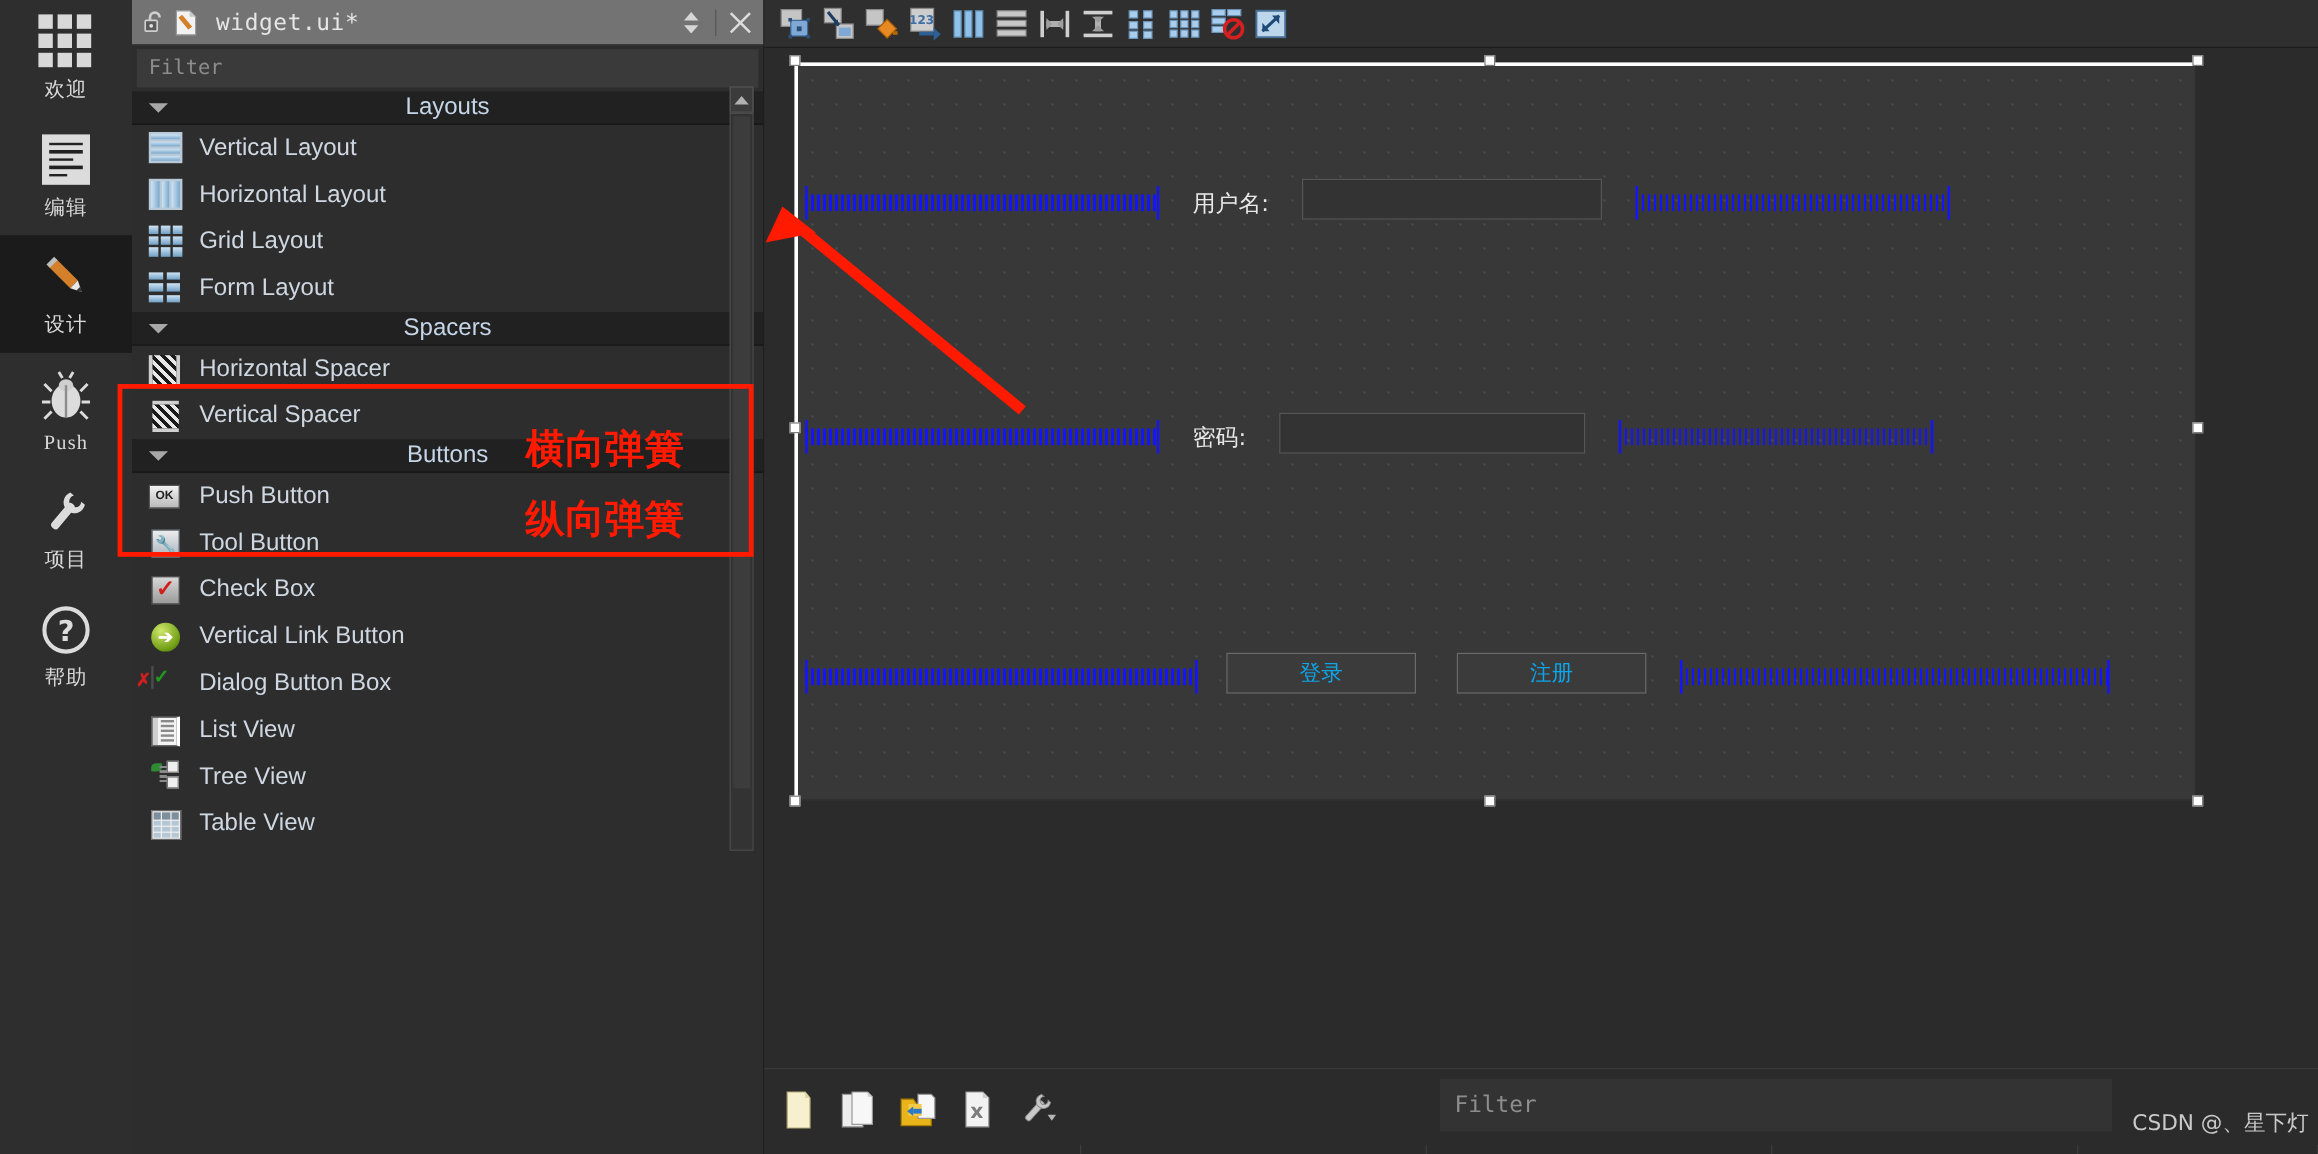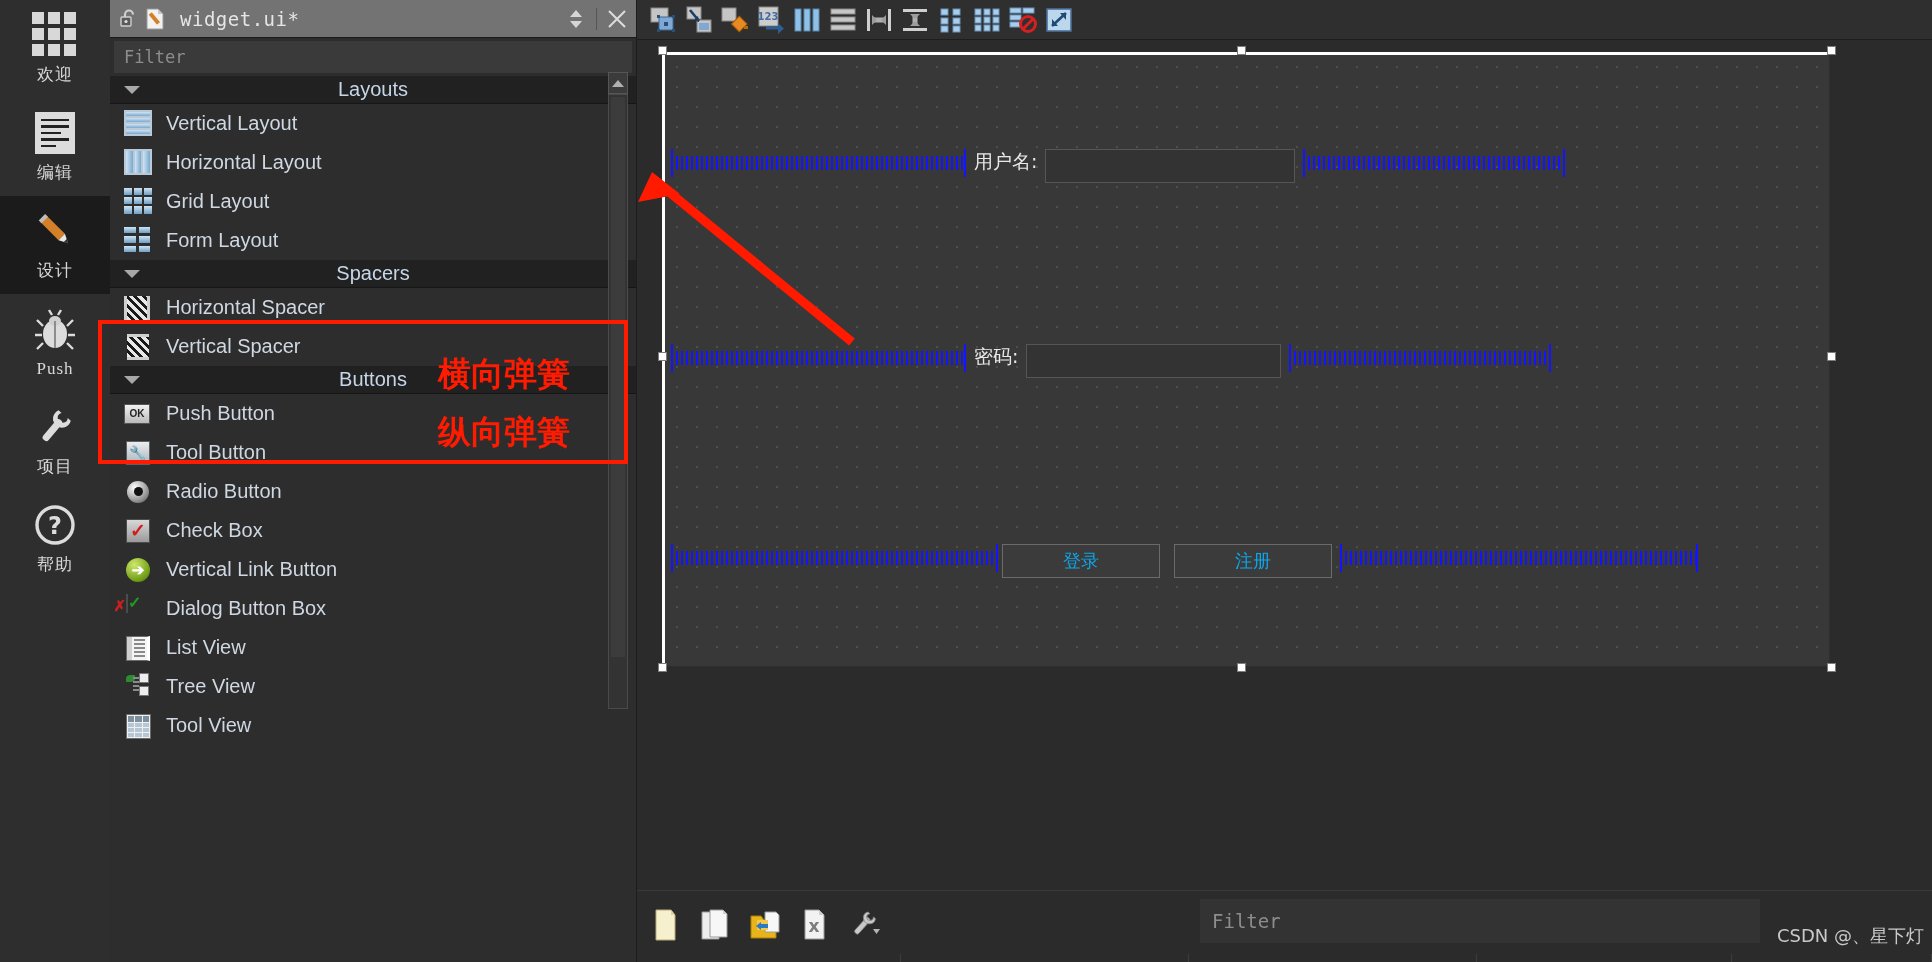--- a/index.html
+++ b/index.html
@@ -176,21 +176,21 @@
     background-size: 20px 20px;
     background-position: 4px 4px;
     border: 1px solid #2f2f2f;
   }
   
   .handle { position:absolute; width:9px;height:9px;background:#fff;border:1px solid #7d7d7d;z-index:40;}
   
   #sel-top { position:absolute; left:25px; top:12px; width:1168px; height:3px; background:#fff; z-index:35;}
   #sel-left { position:absolute; left:25px; top:12px; width:3px; height:615px; background:#fff; z-index:35;}
 
-  .form-row { position:absolute; left:0; width:100%; display:flex; align-items:flex-start; }
+  .form-row { position:absolute; left:0; width:100%; display:flex; align-items:flex-end;gap:20px; }
 
   .spacer {
     position:relative; height: 28px;
     display:flex; align-items:center;
   }
   .spacer .bar {
     position:absolute; left:0; right:0; top:50%; transform:translateY(-50%);
     height: 14px;
     background: repeating-linear-gradient(90deg, #1414ff 0 2px, transparent 2px 5px);
   }
@@ -459,28 +459,20 @@
       <span class="lbl">Push Button</span>
     </div>
 
     <div class="wb-row">
       <span class="wb-ic">
         <span class="ic-tool">🔧</span>
       </span>
       <span class="lbl">Tool Button</span>
     </div>
 
-    <div class="wb-row">
-      <span class="wb-ic">
-        <span class="ic-radio">
-            <i></i>
-          </span>
-      </span>
-      <span class="lbl">Radio Button</span>
-    </div>
 
     <div class="wb-row">
       <span class="wb-ic">
         <span class="ic-check">✓</span>
       </span>
       <span class="lbl">Check Box</span>
     </div>
 
     <div class="wb-row">
       <span class="wb-ic">
@@ -527,21 +519,21 @@
             <i></i>
             <i></i>
             <i></i>
             <i></i>
             <i></i>
             <i></i>
             <i></i>
             <i></i>
           </span>
       </span>
-      <span class="lbl">Tool View</span>
+      <span class="lbl">Table View</span>
     </div>
   </div>
 
   <div id="wb-scroll-up">
     <span class="ar"></span>
   </div>
   <div id="wb-scroll">
     <div id="wb-thumb"></div>
   </div>
 </div>

